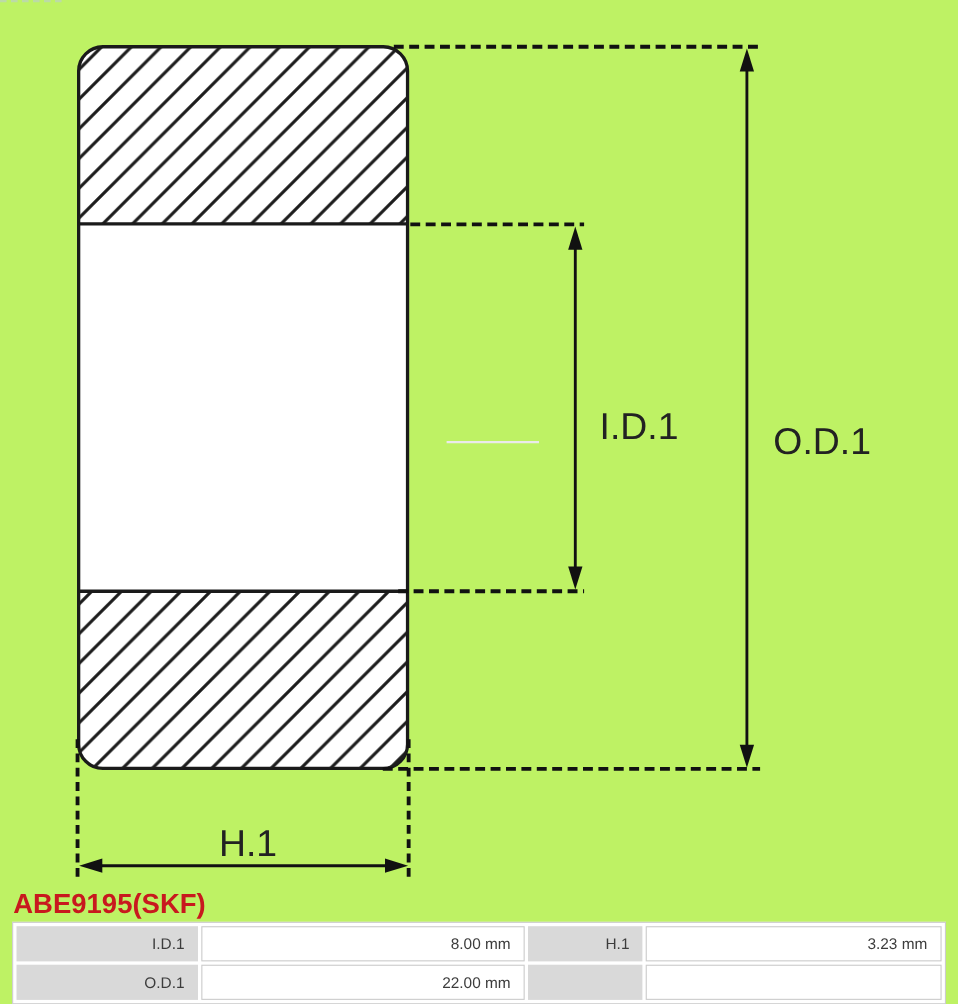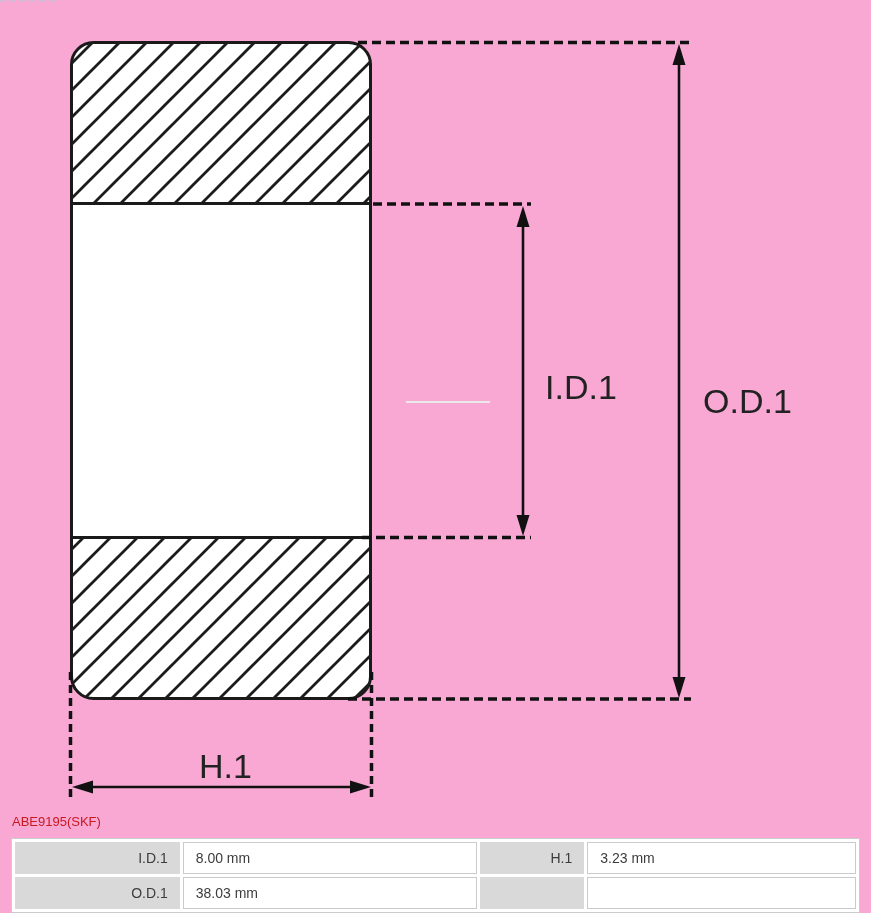--- a/index.html
+++ b/index.html
@@ -1,39 +1,39 @@
 <!DOCTYPE html>
 <html><head>
 <meta charset="utf-8">
 <style>
   html,body{margin:0;padding:0;background:#fff;}
   .screen{
     position:relative;
     width:871px;height:913px;
-    background:#f9a8d4;
+    background:#bef264;
     font-family:"Liberation Sans",sans-serif;
     overflow:hidden;
   }
   .edge-artifact{
     position:absolute;top:0;left:0;width:56px;height:4px;
     border-top:2px dashed #bcc9dd;opacity:.55;
   }
   .diagram-wrap{position:absolute;top:0;left:0;width:871px;height:800px;}
   .dim-label{
     font-family:"Liberation Sans",sans-serif;
     font-weight:400;
     font-size:34px;
     fill:#222;
   }
   .part-title{
     position:absolute;left:12px;top:811px;
-    font-size:13px;line-height:22px;
+    font-size:25px;line-height:22px;
     color:#c8191e;
     text-decoration:none;
-    font-weight:400;
+    font-weight:700;
     cursor:pointer;
   }
   table.spec{
     position:absolute;left:11px;top:838px;
     width:849px;
     border-collapse:separate;
     border-spacing:3px;
     border:1px solid #ccc;
     background:#fff;
     table-layout:fixed;
@@ -42,21 +42,21 @@
   }
   table.spec th{
     background:#d9d9d9;
     font-weight:400;
     text-align:right;
     padding:7px 12px;
     overflow:hidden;
   }
   table.spec td{
     border:1px solid #cbcbcb;
-    text-align:left;
+    text-align:right;
     padding:7px 12px;
     background:#fff;
     overflow:hidden;
   }
 </style>
 </head>
 <body>
 
 <div class="screen">
 
@@ -128,20 +128,20 @@
     </colgroup>
     <tbody>
       <tr>
         <th>I.D.1</th>
         <td>8.00 mm</td>
         <th>H.1</th>
         <td>3.23 mm</td>
       </tr>
       <tr>
         <th>O.D.1</th>
-        <td>38.03 mm</td>
+        <td>22.00 mm</td>
         <th></th>
         <td></td>
       </tr>
     </tbody>
   </table>
 
 </div>
 
 </body></html>

